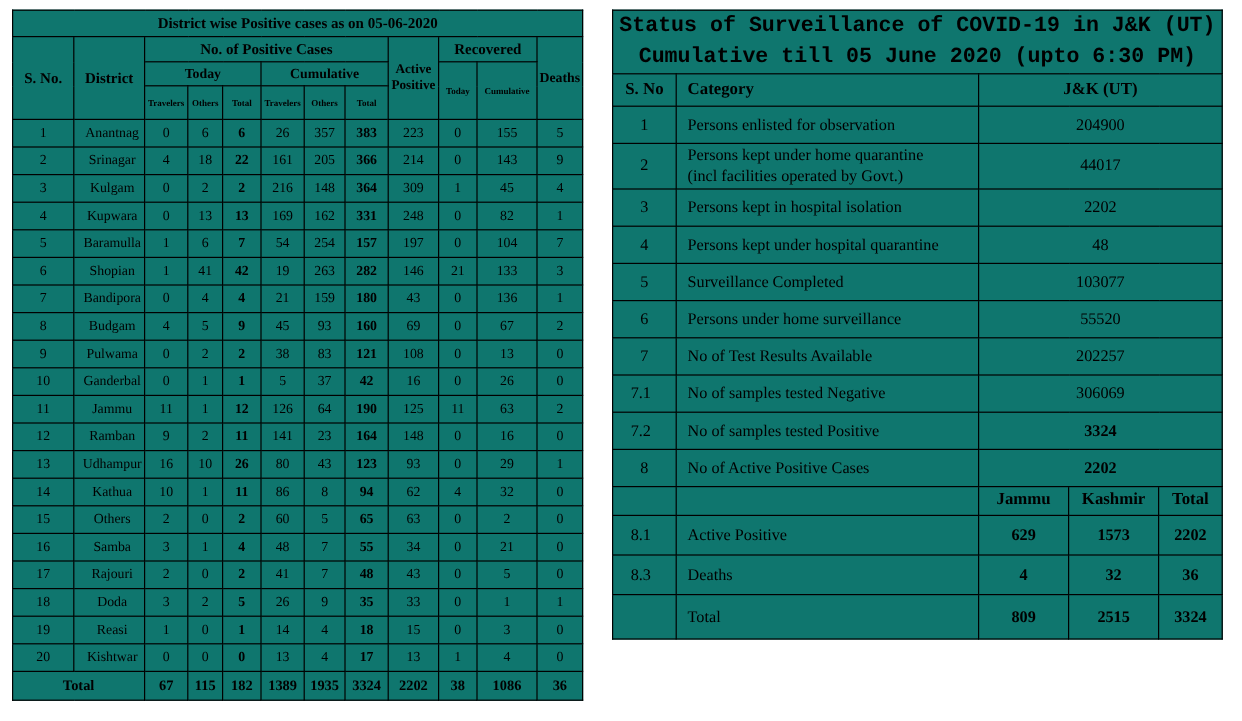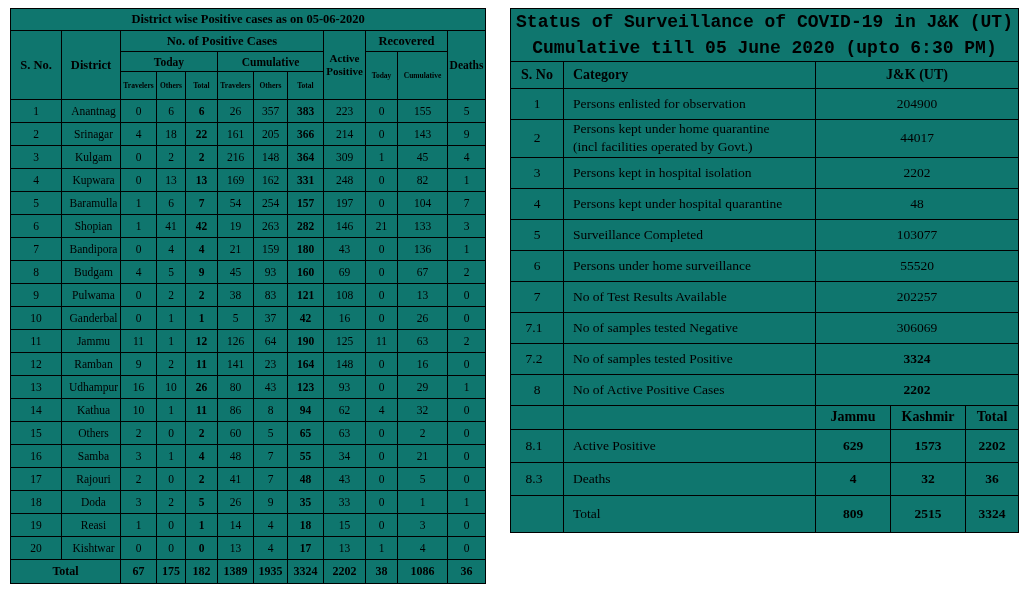--- a/index.html
+++ b/index.html
@@ -428,21 +428,21 @@
         <td>13</td>
         <td>1</td>
         <td>4</td>
         <td>0</td>
       </tr>
     </tbody>
   <tfoot>
     <tr>
       <td colspan="2">Total</td>
       <td>67</td>
-      <td>175</td>
+      <td>115</td>
       <td>182</td>
       <td>1389</td>
       <td>1935</td>
       <td>3324</td>
       <td>2202</td>
       <td>38</td>
       <td>1086</td>
       <td>36</td>
     </tr>
   </tfoot>

